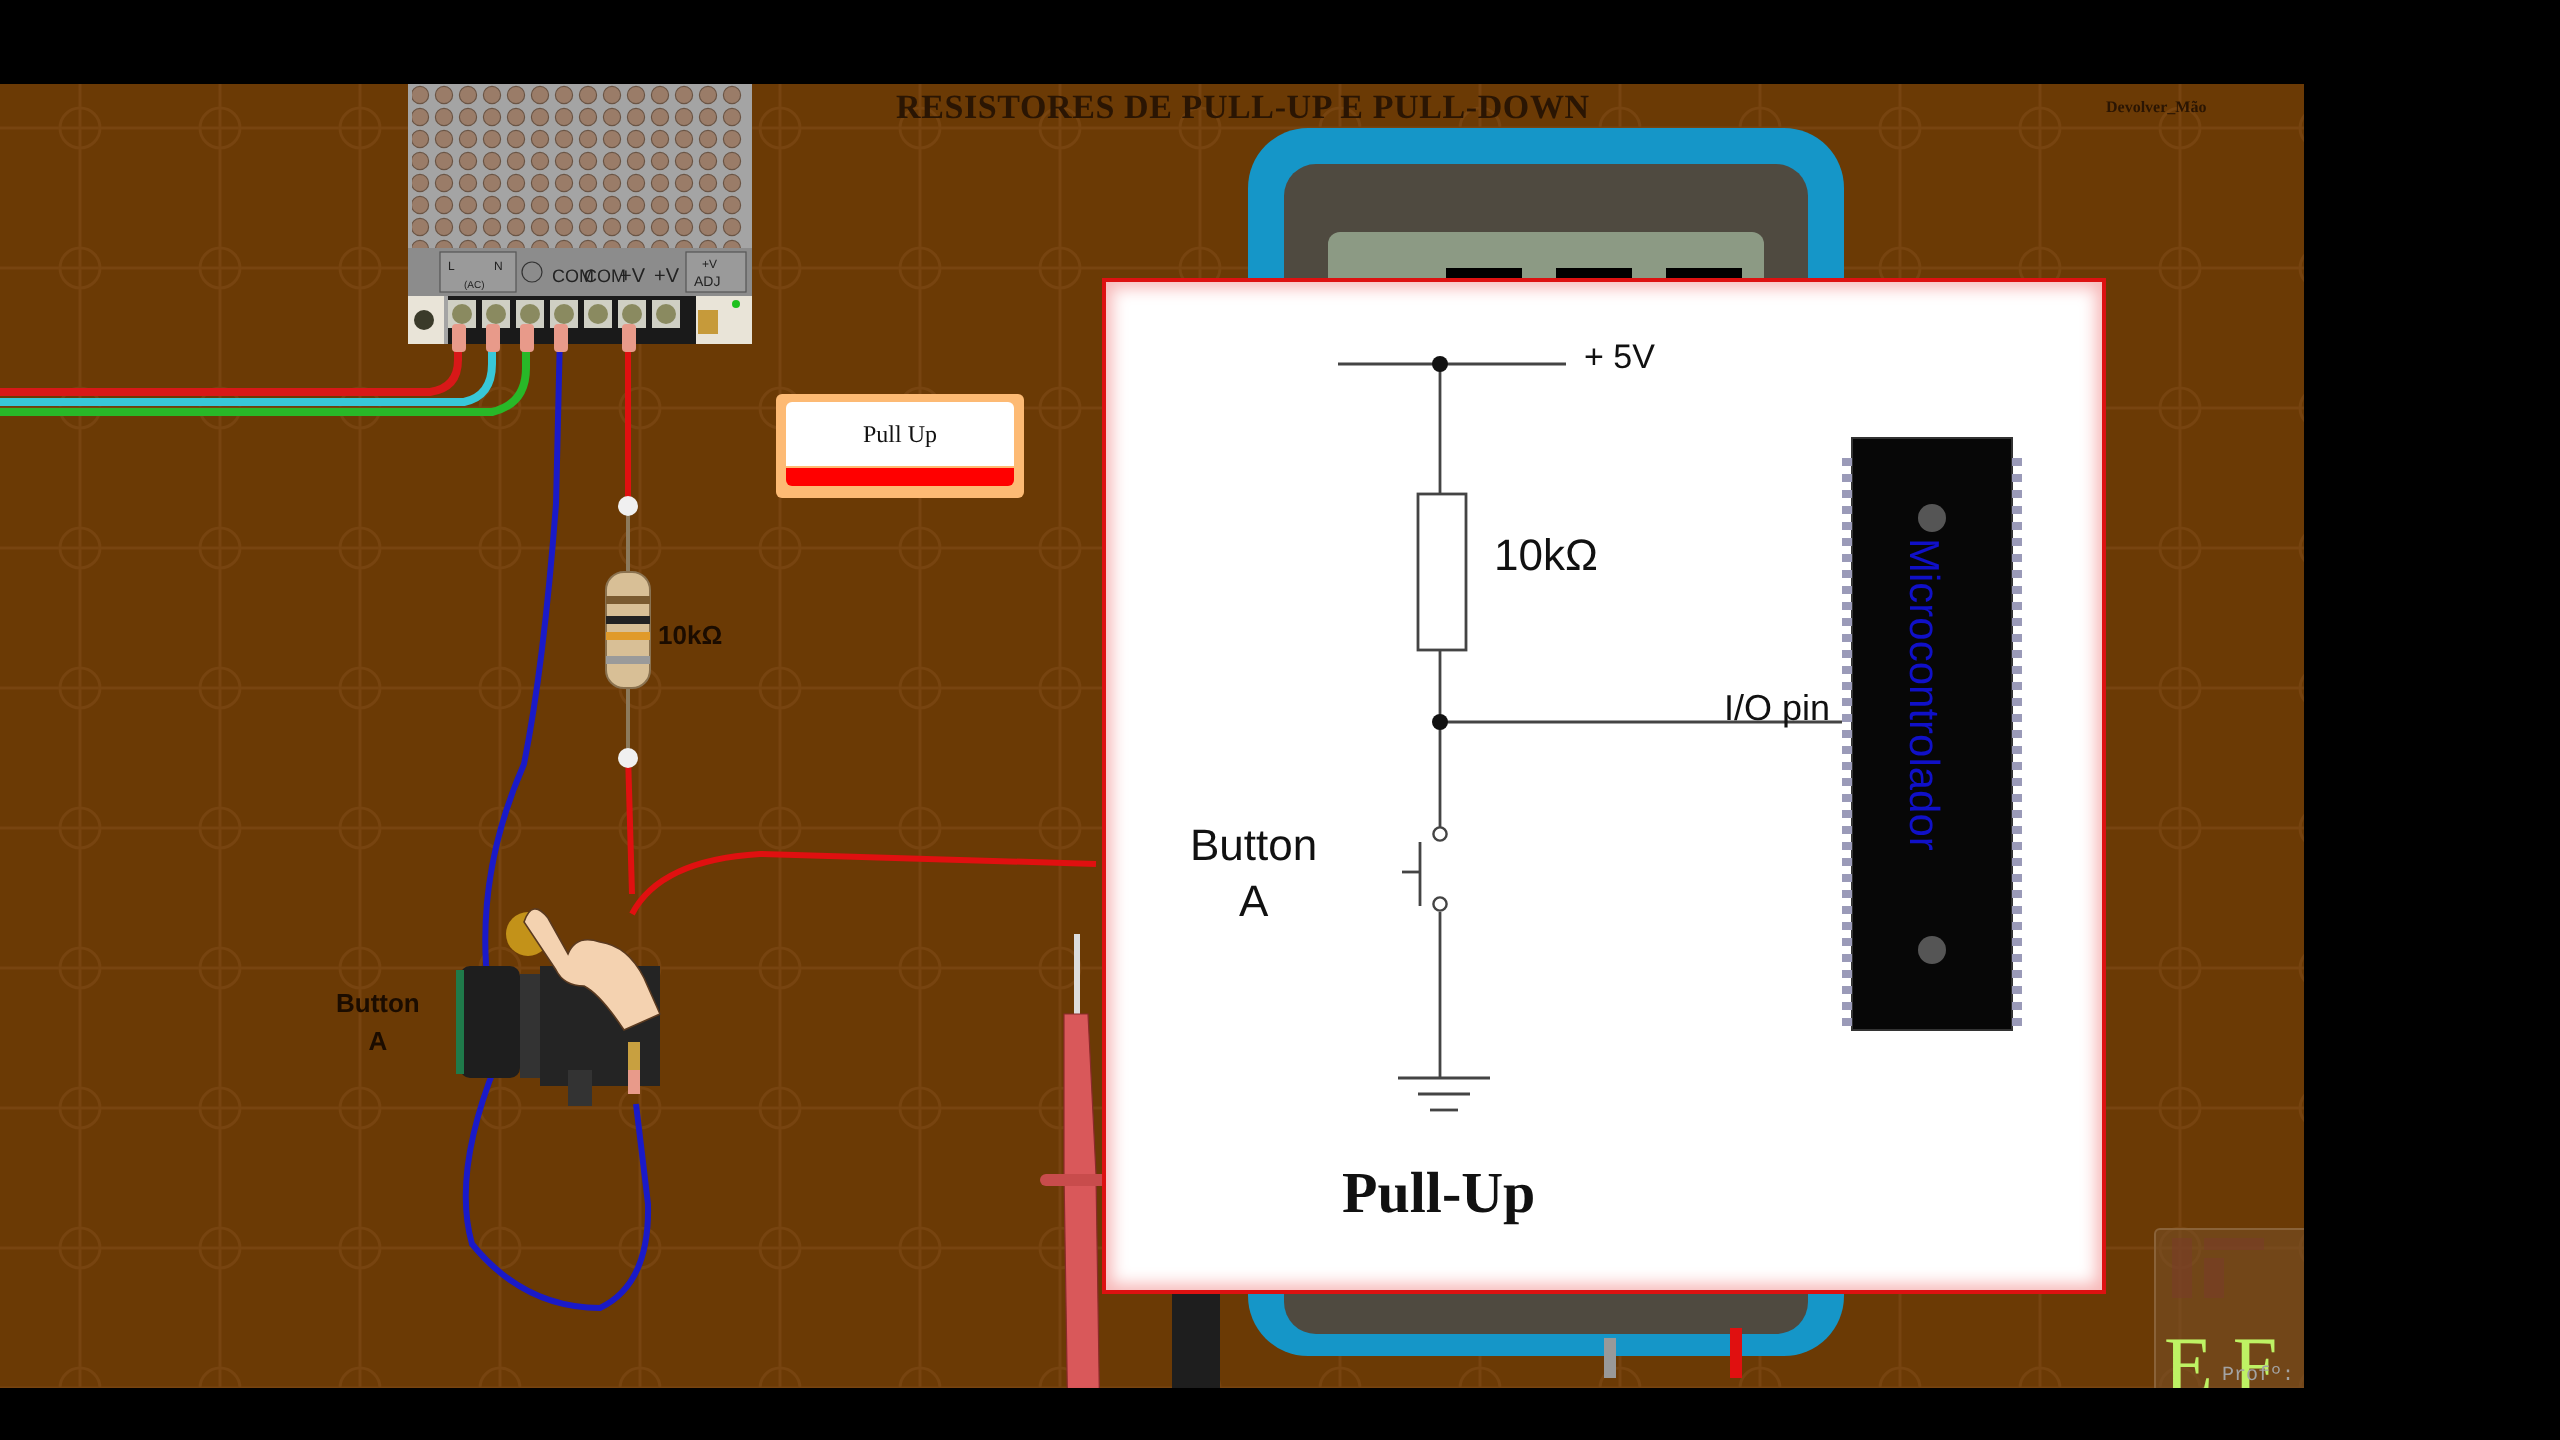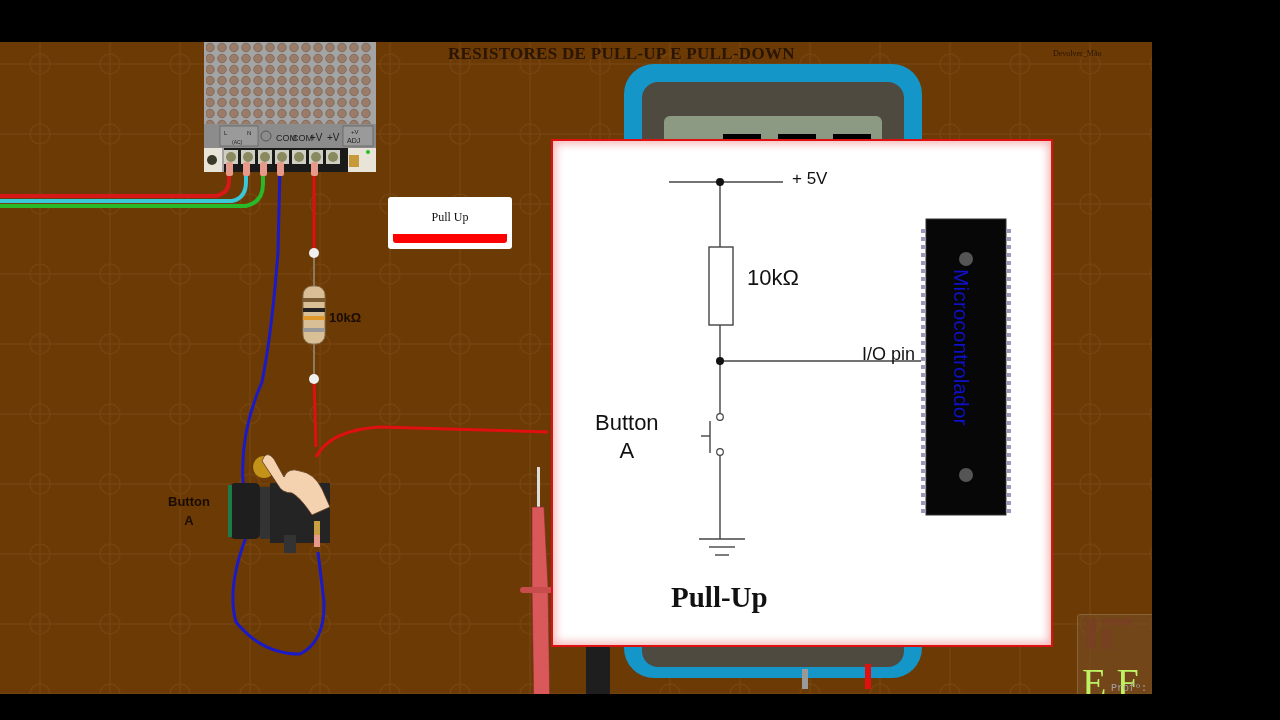--- a/index.html
+++ b/index.html
@@ -2,25 +2,25 @@
 <html><head>
 <meta charset="utf-8">
 <style>
   html,body{margin:0;padding:0;background:#000;}
   body{width:1280px;height:720px;position:relative;overflow:hidden;font-family:"Liberation Sans",sans-serif;}
   .bar-top{position:absolute;left:0;top:0;width:1280px;height:25px;background:#000;}
   .bar-bottom{position:absolute;left:0;top:694px;width:1280px;height:26px;background:#000;}
   .stage{position:absolute;left:0;top:10px;width:1152px;height:669px;background:#6b3a05;overflow:hidden;margin-top:32px;}
   .grid{position:absolute;left:0;top:0;width:1280px;height:669px;}
   .title{position:absolute;left:448px;top:2px;font-family:"Liberation Serif",serif;font-weight:bold;font-size:17px;color:#2a1503;letter-spacing:0.3px;}
-  .devolver{position:absolute;left:1053px;top:7px;font-family:"Liberation Serif",serif;font-weight:normal;font-size:8px;color:#2a1503;}
+  .devolver{position:absolute;left:1053px;top:7px;font-family:"Liberation Serif",serif;font-weight:bold;font-size:8px;color:#2a1503;}
   .side-btn{position:absolute;width:12px;height:4px;background:#b48a5c;border-radius:1px;}
   .hand-icon-box{position:absolute;left:1213px;top:195px;width:22px;height:24px;background:#8a5a2a;border:1px solid #9c6b38;}
   .psu{position:absolute;left:204px;top:0px;width:172px;height:130px;}
-  .pullup-btn{position:absolute;left:388px;top:155px;width:124px;height:52px;background:#ffffff;border-radius:3px;}
+  .pullup-btn{position:absolute;left:388px;top:155px;width:124px;height:52px;background:#fdba74;border-radius:3px;}
   .pullup-btn .face{position:absolute;left:5px;top:4px;width:114px;height:32px;background:#fff;border-radius:3px 3px 0 0;display:flex;align-items:center;justify-content:center;font-family:"Liberation Serif",serif;font-size:12px;color:#111;}
   .pullup-btn .led{position:absolute;left:5px;top:37px;width:114px;height:9px;background:#f00;border-radius:0 0 3px 3px;}
   .meter{position:absolute;left:620px;top:22px;width:305px;height:625px;}
   .panel{position:absolute;left:551px;top:97px;width:498px;height:504px;background:#fff;border:2px solid #d11;border-radius:0;box-shadow:inset 0 0 8px 3px #f7b7b7;}
   .schem{position:absolute;left:0;top:0;width:498px;height:504px;}
   .lbl{position:absolute;color:#111;white-space:nowrap;}
   .lbl-5v{left:239px;top:28px;font-size:17px;}
   .lbl-r{left:194px;top:124px;font-size:22px;}
   .lbl-io{left:309px;top:203px;font-size:18px;}
   .lbl-btn{left:42px;top:268px;font-size:22px;text-align:center;line-height:28px;}

